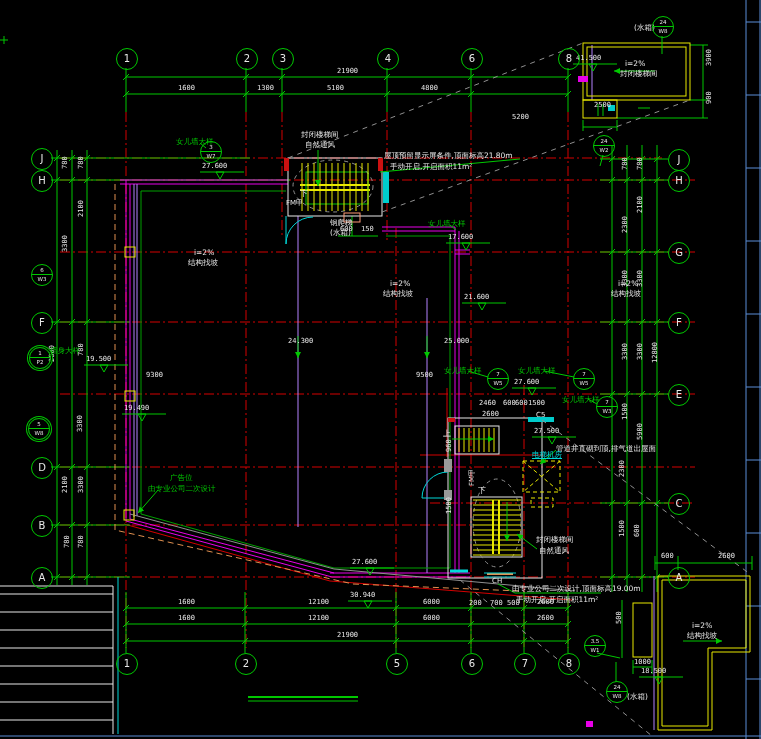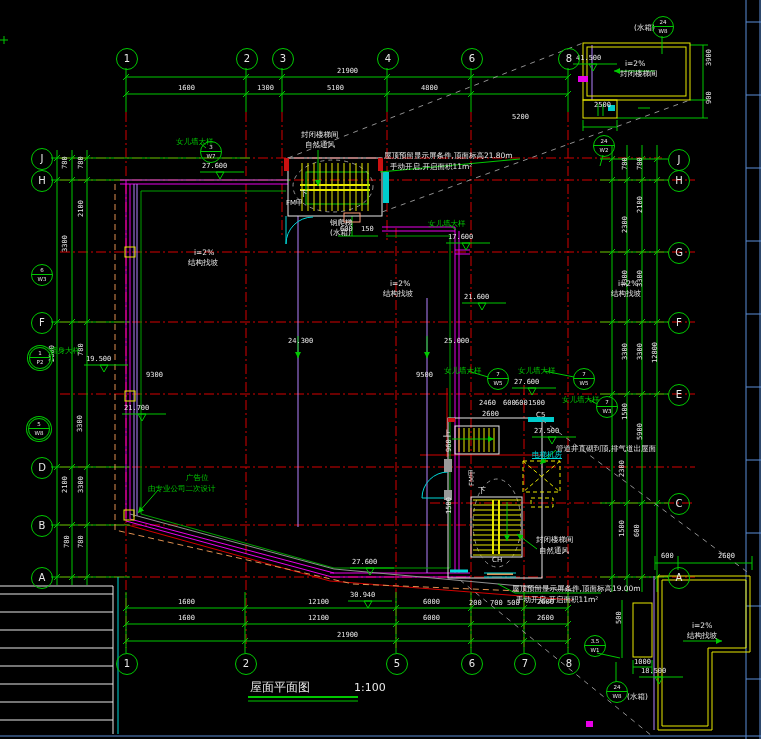--- a/index.html
+++ b/index.html
@@ -485,26 +485,26 @@
       <span class="t dim rot" style="left: 706px; top: 66px; color: rgb(232, 232, 232);">3900</span>
       <span class="t dim rot" style="left: 706px; top: 104px; color: rgb(232, 232, 232);">900</span>
       <span class="t dim" style="left: 661px; top: 553px; color: rgb(232, 232, 232);">600</span>
       <span class="t dim" style="left: 718px; top: 553px; color: rgb(232, 232, 232);">2600</span>
       <span class="t dim" style="left: 634px; top: 659px; color: rgb(232, 232, 232);">1000</span>
       <span class="t dim rot" style="left: 616px; top: 624px; color: rgb(232, 232, 232);">500</span>
       <span class="t ann" style="left: 301px; top: 131px; color: rgb(232, 232, 232);">封闭楼梯间</span>
       <span class="t ann" style="left: 305px; top: 141px; color: rgb(232, 232, 232);">自然通风</span>
       <span class="t ann" style="left: 384px; top: 152px; color: rgb(232, 232, 232);">屋顶预留显示屏条件,顶面标高21.80m</span>
       <span class="t ann" style="left: 390px; top: 163px; color: rgb(232, 232, 232);">手动开启,开启面积11m²</span>
-      <span class="t ann" style="left: 512px; top: 585px; color: rgb(232, 232, 232);">屋顶预留显示屏条件,顶面标高19.00m</span>
+      <span class="t ann" style="left: 512px; top: 585px; color: rgb(232, 232, 232);">由专业公司二次设计,顶面标高19.00m</span>
       <span class="t ann" style="left: 516px; top: 596px; color: rgb(232, 232, 232);">手动开启,开启面积11m²</span>
       <span class="t ann" style="left: 556px; top: 445px; color: rgb(232, 232, 232);">管道井直砌到顶,排气道出屋面</span>
       <span class="t ann" style="left: 536px; top: 536px; color: rgb(232, 232, 232);">封闭楼梯间</span>
       <span class="t ann" style="left: 539px; top: 547px; color: rgb(232, 232, 232);">自然通风</span>
-      <span class="t ann" style="left: 186px; top: 474px; color: rgb(0, 200, 0); text-align: center;">广告位</span>
+      <span class="t ann" style="left: 170px; top: 474px; color: rgb(0, 200, 0); text-align: center;">广告位</span>
       <span class="t ann" style="left: 148px; top: 485px; color: rgb(0, 200, 0);">由专业公司二次设计</span>
       <span class="t ann" style="left: 330px; top: 219px; color: rgb(232, 232, 232);">钢爬梯</span>
       <span class="t ann" style="left: 330px; top: 229px; color: rgb(232, 232, 232);">(水箱)</span>
       <span class="t ann" style="left: 176px; top: 138px; color: rgb(0, 200, 0);">女儿墙大样</span>
       <span class="t ann" style="left: 428px; top: 220px; color: rgb(0, 200, 0);">女儿墙大样</span>
       <span class="t ann" style="left: 444px; top: 367px; color: rgb(0, 200, 0);">女儿墙大样</span>
       <span class="t ann" style="left: 518px; top: 367px; color: rgb(0, 200, 0);">女儿墙大样</span>
       <span class="t ann" style="left: 562px; top: 396px; color: rgb(0, 200, 0);">女儿墙大样</span>
       <span class="t ann" style="left: 50px; top: 347px; color: rgb(0, 200, 0);">墙身大样</span>
       <span class="t ann" style="left: 634px; top: 24px; color: rgb(232, 232, 232);">(水箱)</span>
@@ -519,24 +519,24 @@
       <span class="t ann" style="left: 687px; top: 632px; color: rgb(232, 232, 232);">结构找坡</span>
       <span class="t ann" style="left: 625px; top: 60px; color: rgb(232, 232, 232);">i=2%</span>
       <span class="t ann" style="left: 620px; top: 70px; color: rgb(232, 232, 232);">封闭楼梯间</span>
       <span class="t ann" style="left: 532px; top: 451px; color: rgb(0, 216, 216); text-decoration: underline;">电梯机房</span>
       <span class="t pl" style="left: 300px; top: 190px; color: rgb(232, 232, 232);">下</span>
       <span class="t pl" style="left: 286px; top: 200px; color: rgb(232, 232, 232); font-size: 7px;">FM甲</span>
       <span class="t pl" style="left: 443px; top: 430px; color: rgb(232, 232, 232);">上</span>
       <span class="t pl" style="left: 478px; top: 487px; color: rgb(232, 232, 232);">下</span>
       <span class="t pl rot" style="left: 469px; top: 486px; color: rgb(232, 232, 232); font-size: 7px;">FM甲</span>
       <span class="t pl" style="left: 536px; top: 412px; color: rgb(232, 232, 232); font-size: 7px;">C5</span>
-      <span class="t pl" style="left: 492px; top: 557px; color: rgb(232, 232, 232); font-size: 7px;">CH</span>
+      <span class="t pl" style="left: 492px; top: 578px; color: rgb(232, 232, 232); font-size: 7px;">CH</span>
       <span class="t dim" style="left: 202px; top: 163px; color: rgb(232, 232, 232);">27.600</span>
       <span class="t dim" style="left: 86px; top: 356px; color: rgb(232, 232, 232);">19.500</span>
-      <span class="t dim" style="left: 124px; top: 405px; color: rgb(232, 232, 232);">21.700</span>
+      <span class="t dim" style="left: 124px; top: 405px; color: rgb(232, 232, 232);">19.490</span>
       <span class="t dim" style="left: 448px; top: 234px; color: rgb(232, 232, 232);">17.600</span>
       <span class="t dim" style="left: 464px; top: 294px; color: rgb(232, 232, 232);">21.600</span>
       <span class="t dim" style="left: 514px; top: 379px; color: rgb(232, 232, 232);">27.600</span>
       <span class="t dim" style="left: 534px; top: 428px; color: rgb(232, 232, 232);">27.500</span>
       <span class="t dim" style="left: 352px; top: 559px; color: rgb(232, 232, 232);">27.600</span>
       <span class="t dim" style="left: 350px; top: 592px; color: rgb(232, 232, 232);">30.940</span>
       <span class="t dim" style="left: 641px; top: 668px; color: rgb(232, 232, 232);">18.500</span>
       <span class="t dim" style="left: 576px; top: 55px; color: rgb(232, 232, 232);">41.500</span>
       <div class="dc" style="left: 200px; top: 141px;">
         <span class="tp">3</span>
@@ -602,16 +602,13 @@
       <div class="bub" style="left: 31px; top: 567px;">A</div>
       <div class="bub" style="left: 668px; top: 149px;">J</div>
       <div class="bub" style="left: 668px; top: 170px;">H</div>
       <div class="bub" style="left: 668px; top: 242px;">G</div>
       <div class="bub" style="left: 668px; top: 312px;">F</div>
       <div class="bub" style="left: 668px; top: 384px;">E</div>
       <div class="bub" style="left: 668px; top: 493px;">C</div>
       <div class="bub" style="left: 668px; top: 567px;">A</div>
     </div>
 
-<div class="title-row">
-  <span>屋面平面图</span><span class="sc">1:100</span>
 </div>
-</div>
 
 </body></html>

